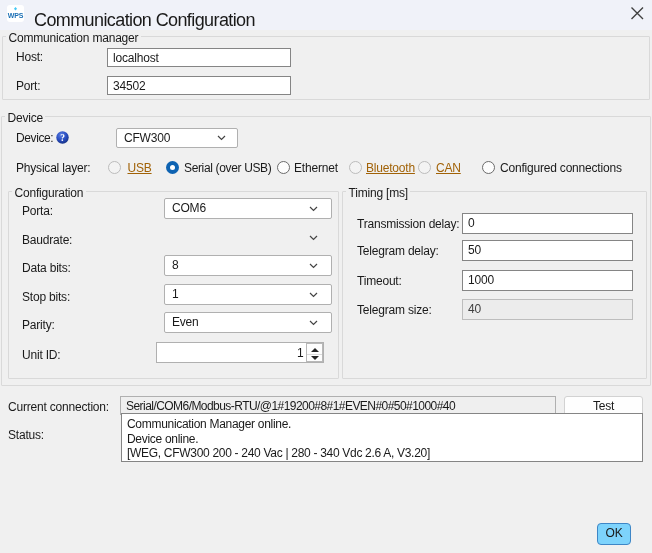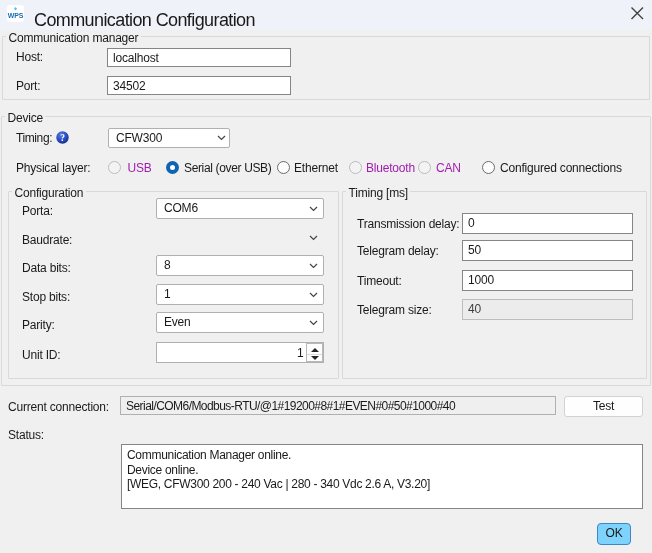--- a/index.html
+++ b/index.html
@@ -6,28 +6,28 @@
   body{width:652px;height:553px;overflow:hidden;}
   #win{position:relative;width:652px;height:553px;background:#f0f0f0;
        font-family:"Liberation Sans",sans-serif;font-size:12px;color:#1a1a1a;letter-spacing:-0.2px;}
   .abs{position:absolute;}
   .lbl{position:absolute;white-space:nowrap;}
   .group{position:absolute;border:1px solid #d9d9d9;border-radius:1px;}
   .glabel{position:absolute;top:-4.5px;left:3px;background:#f0f0f0;padding:0 2.5px;white-space:nowrap;line-height:11px;}
   .tb{position:absolute;background:#fff;border:1px solid #858585;box-sizing:border-box;
       line-height:16px;padding:1px 0 0 5px;white-space:nowrap;overflow:hidden;}
   .combo{position:absolute;background:#fff;border:1px solid #b0b0b0;border-radius:2px;box-sizing:border-box;
-      padding:2px 0 0 7px;white-space:nowrap;}
+      padding:2px 0 0 7px;white-space:nowrap;margin-left:8px;}
   .chev{position:absolute;width:9px;height:6px;}
   .radio{position:absolute;width:13px;height:13px;border-radius:50%;box-sizing:border-box;}
   .r-on{background:#0e63b2;}
   .r-dot{position:absolute;left:4px;top:4px;width:5px;height:5px;border-radius:50%;background:#fff;}
   .r-off{border:1px solid #6b6b6b;background:#fdfdfd;}
   .r-dis{border:1px solid #bcbcbc;background:#f3f3f3;}
-  .dtext{color:#a21caf;}
+  .dtext{color:#a16207;text-decoration:underline;}
 </style>
 </head>
 <body>
 <div id="win">
 
   <div class="abs" style="left:0;top:0;width:652px;height:30px;background:#f0f2f9;"></div>
   <div class="abs" style="left:7px;top:5px;width:17px;height:17px;background:#fff;border-radius:3px;"></div>
   <div class="abs" style="left:7px;top:5px;width:17px;height:17px;text-align:center;">
     <svg width="17" height="17">
       <polygon points="8.5,2 10,3.8 8.5,5.6 7,3.8" fill="#44c8f5"></polygon>
@@ -43,21 +43,21 @@
     <div class="glabel">Communication manager</div>
   </div>
   <div class="lbl" style="left:16px;top:50px;">Host:</div>
   <div class="tb" style="left:107px;top:48px;width:184px;height:19px;">localhost</div>
   <div class="lbl" style="left:16px;top:79px;">Port:</div>
   <div class="tb" style="left:107px;top:76px;width:184px;height:19px;">34502</div>
 
   <div class="group" style="left:1px;top:116px;width:648px;height:268px;">
     <div class="glabel">Device</div>
   </div>
-  <div class="lbl" style="left:16px;top:131px;letter-spacing:-0.4px;">Timing:</div>
+  <div class="lbl" style="left:16px;top:131px;letter-spacing:-0.4px;">Device:</div>
   <div class="abs" style="left:56px;top:131px;width:13px;height:13px;">
     <svg width="13" height="13">
       <defs>
           <radialGradient id="hg" cx="40%" cy="30%" r="75%">
         <stop offset="0%" stop-color="#5b7fe0"></stop>
             <stop offset="55%" stop-color="#2a4ec2"></stop>
             <stop offset="100%" stop-color="#16307f"></stop>
       </radialGradient>
         </defs>
       <circle cx="6.5" cy="6.5" r="6.2" fill="url(#hg)"></circle>
@@ -131,21 +131,21 @@
   <div class="lbl" style="left:357px;top:274px;">Timeout:</div>
   <div class="tb" style="left:462px;top:270px;width:171px;height:21px;">1000</div>
   <div class="lbl" style="left:357px;top:303px;">Telegram size:</div>
   <div class="tb" style="left:462px;top:299px;width:171px;height:21px;background:#ececec;border-color:#bdbdbd;color:#3f3f3f;">40</div>
 
   <div class="lbl" style="left:8px;top:400px;">Current connection:</div>
   <div class="tb" style="left:120px;top:396px;width:436px;height:19px;background:#efefef;border-color:#b0b0b0;letter-spacing:-0.55px;">Serial/COM6/Modbus-RTU/@1#19200#8#1#EVEN#0#50#1000#40</div>
   <div class="abs" style="left:564px;top:396px;width:79px;height:21px;background:#fefefe;border:1px solid #d2d2d2;border-radius:3px;box-sizing:border-box;text-align:center;line-height:19px;">Test</div>
 
   <div class="lbl" style="left:8px;top:428px;">Status:</div>
-  <div class="abs" style="left:121px;top:444px;width:522px;height:65px;background:#fff;border:1px solid #858585;box-sizing:border-box;padding:3px 0 0 5px;line-height:14.7px;letter-spacing:-0.3px;">
+  <div class="abs" style="left:121px;top:413px;width:522px;height:49px;background:#fff;border:1px solid #858585;box-sizing:border-box;padding:3px 0 0 5px;line-height:14.7px;letter-spacing:-0.3px;">
     Communication Manager online.<br>
     Device online.<br>
     [WEG, CFW300 200 - 240 Vac | 280 - 340 Vdc 2.6 A, V3.20]
   </div>
 
   <div class="abs" style="left:597px;top:523px;width:34px;height:22px;background:#7dd3fc;border:1.5px solid #3e86c6;border-radius:4px;box-sizing:border-box;text-align:center;line-height:19px;">OK</div>
 
 </div>
 
 </body></html>

